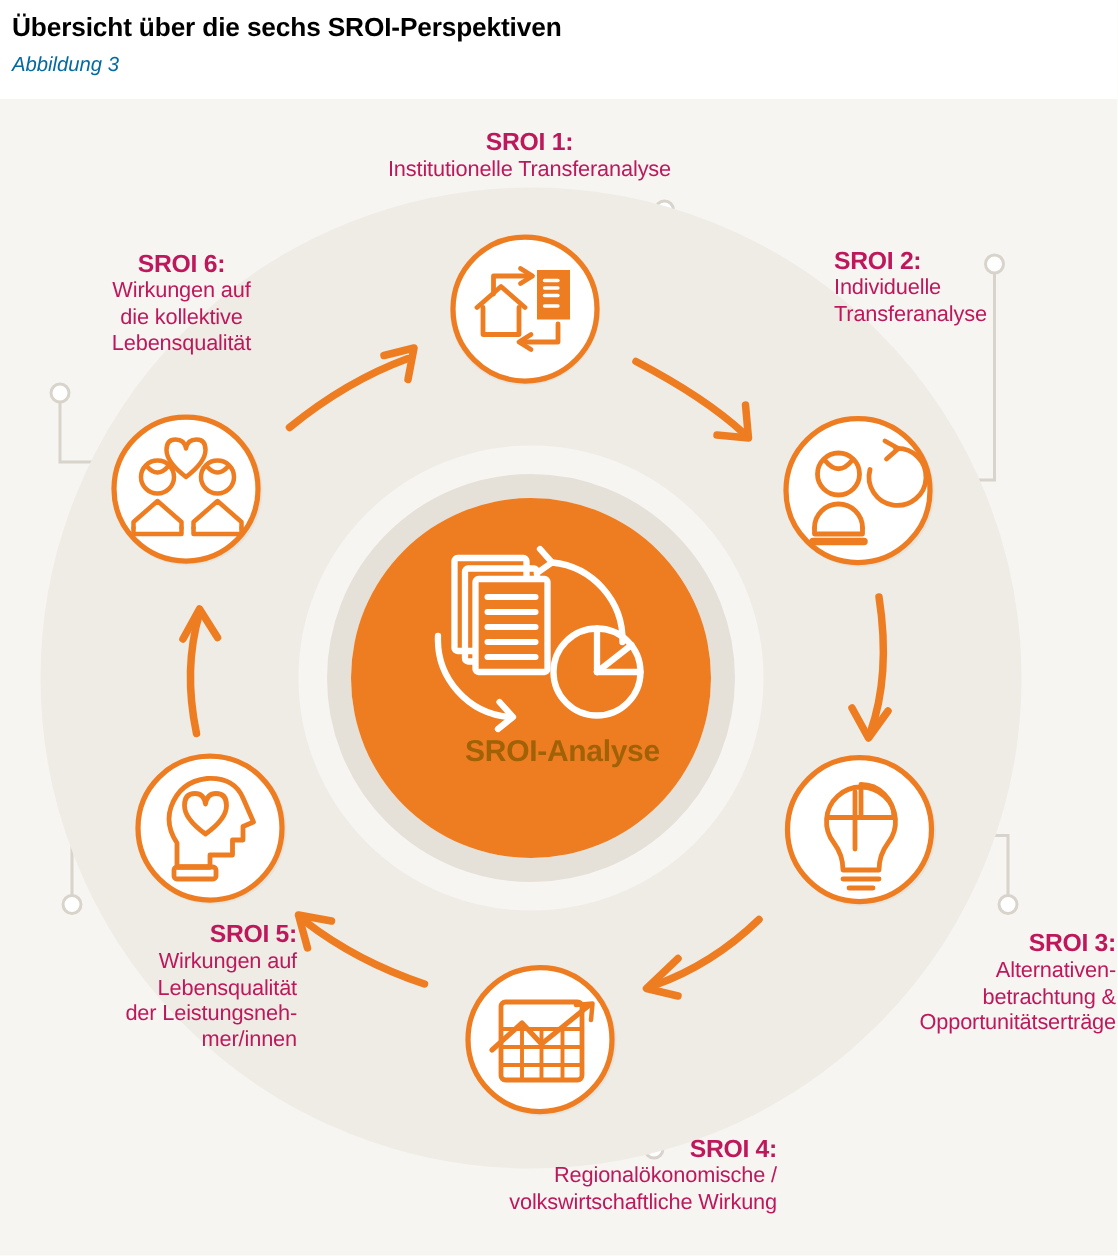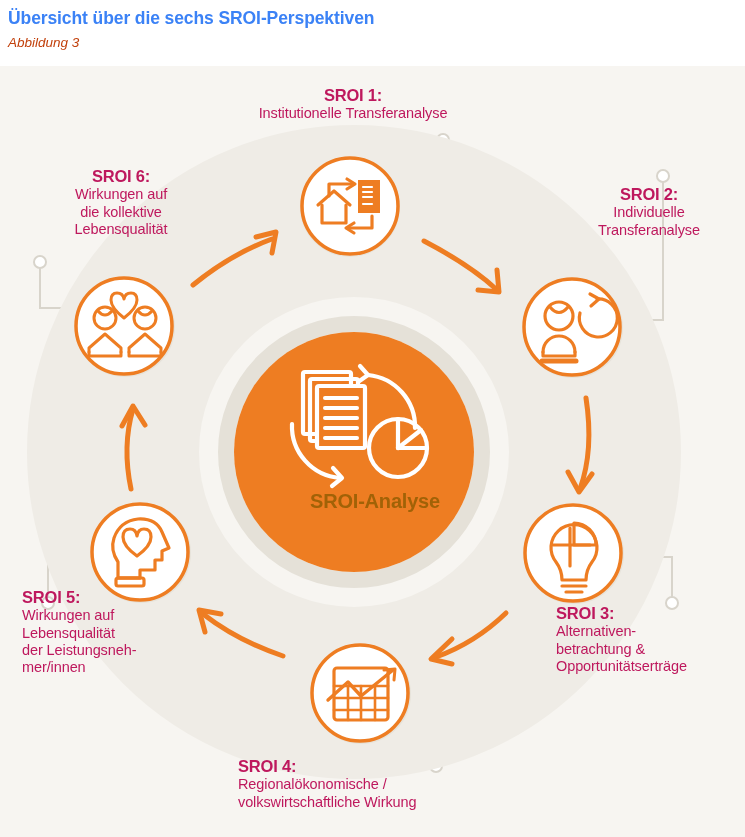--- a/index.html
+++ b/index.html
@@ -18,28 +18,28 @@
   
   #header {
     position: absolute;
     left: 8px;
     top: 8px;
     width: 600px;
   }
   #doc-title {
     font-size: 17.5px;
     font-weight: bold;
-    color: #3b82f6;
+    color: #000000;
     letter-spacing: -0.1px;
     line-height: 1.2;
   }
   #doc-subtitle {
     font-size: 13.5px;
     font-style: italic;
-    color: #c2410c;
+    color: #0369a1;
     margin-top: 6px;
   }
 
   
   #diagram {
     position: absolute;
     left: 0;
     top: 0;
     width: 745px;
     height: 837px;
@@ -63,24 +63,24 @@
     letter-spacing: -0.2px;
   }
   .node-label .lbl-desc {
     font-size: 14.5px;
     display: block;
     letter-spacing: -0.1px;
     white-space: pre-line;
   }
 
   #label-sroi1 { left: 205px; top: 86px;  width: 296px; text-align: center; }
-  #label-sroi2 { left: 556px; top: 165px; width: 186px; text-align: center; margin-top: 20px; }
-  #label-sroi3 { left: 556px; top: 604px; width: 188px; text-align: left; }
-  #label-sroi4 { left: 238px; top: 757px; width: 280px; text-align: left; }
-  #label-sroi5 { left: 22px;  top: 588px; width: 176px; text-align: left; }
+  #label-sroi2 { left: 556px; top: 165px; width: 186px; text-align: left; }
+  #label-sroi3 { left: 556px; top: 620px; width: 188px; text-align: right; }
+  #label-sroi4 { left: 238px; top: 757px; width: 280px; text-align: right; }
+  #label-sroi5 { left: 22px;  top: 614px; width: 176px; text-align: right; }
   #label-sroi6 { left: 38px;  top: 167px; width: 166px; text-align: center; }
 
   #center-caption {
     position: absolute;
     left: 265px;
     top: 490px;
     width: 220px;
     text-align: center;
     font-size: 20px;
     font-weight: bold;

